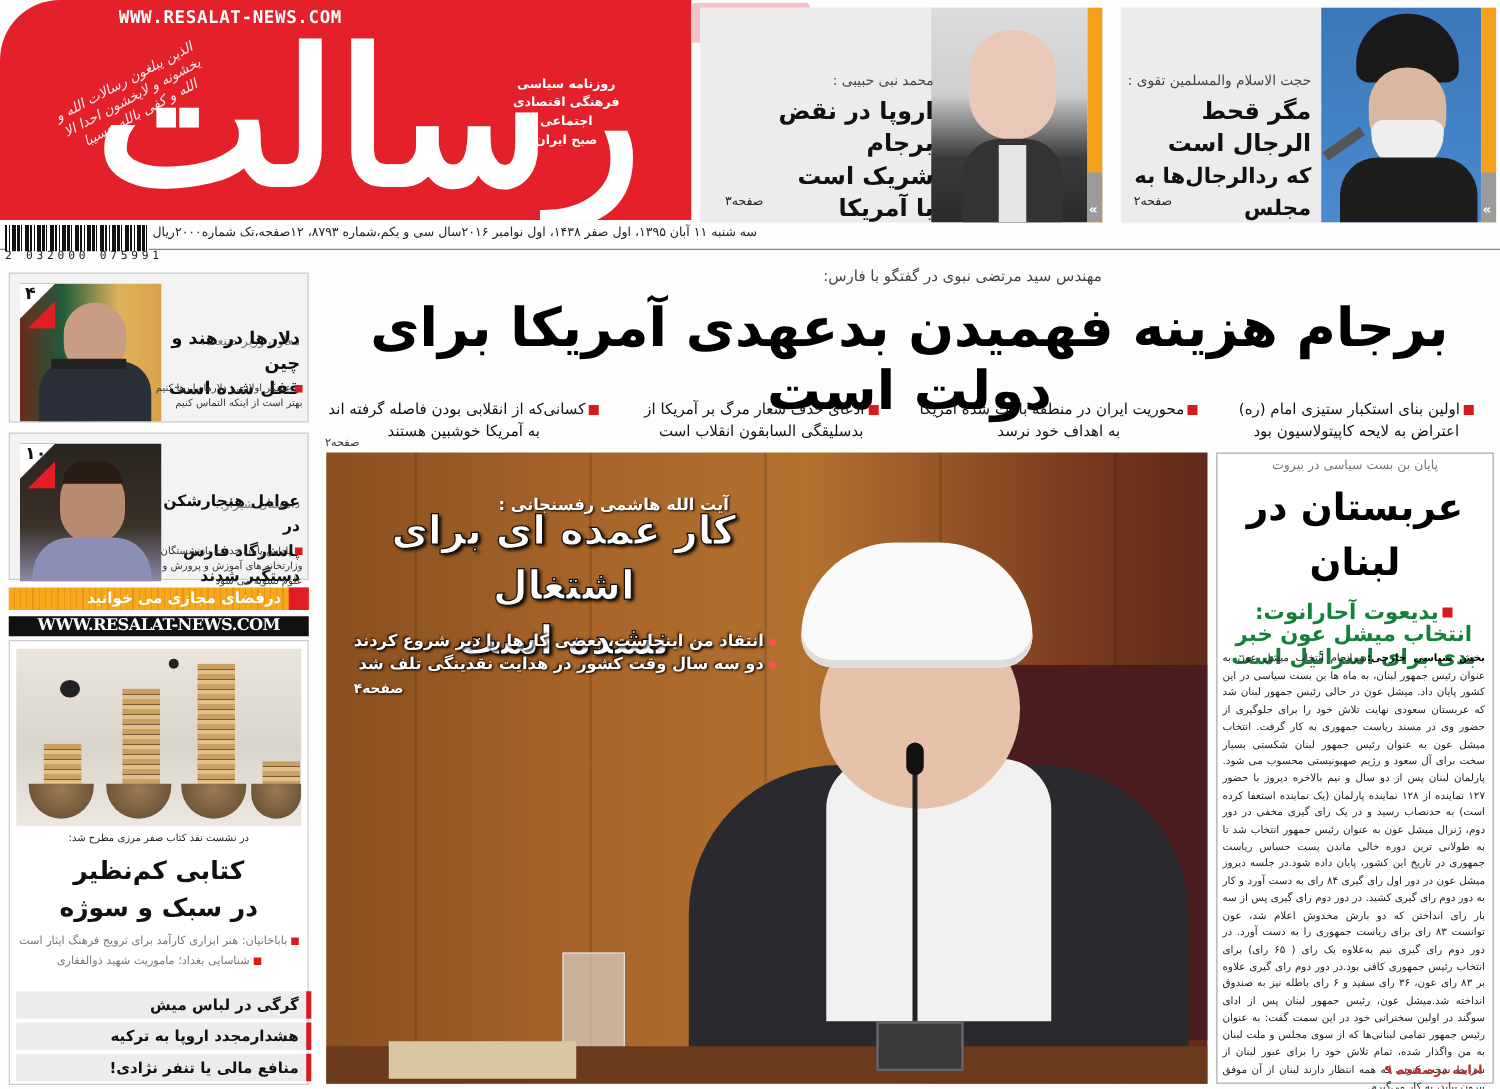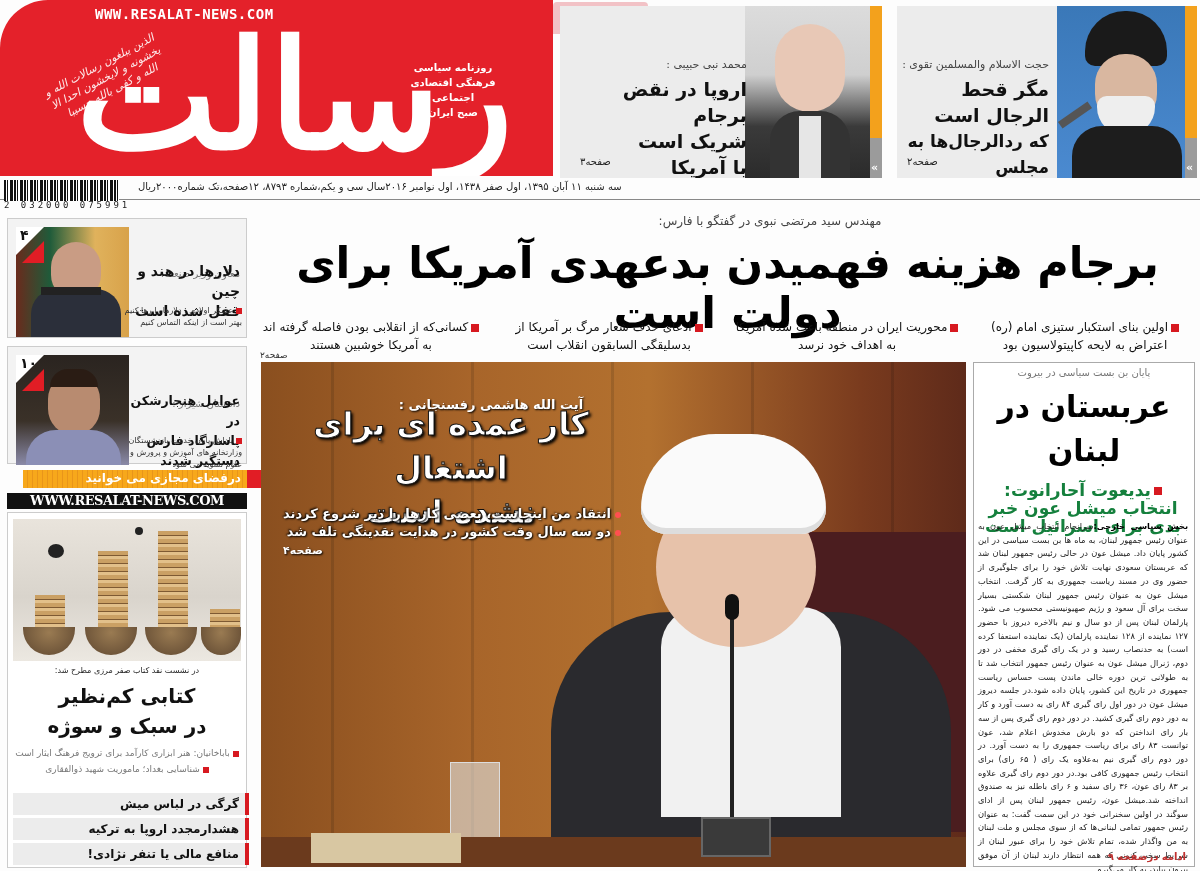--- a/index.html
+++ b/index.html
@@ -27,42 +27,42 @@
   .teaser .title { position: absolute; color: #111; font-size: 19px; font-weight: bold; line-height: 26px; text-align: right; }
   .teaser .page { position: absolute; font-size: 10px; color: #222; }
 
   .t1 { left: 560px; width: 322px; }
   .t2 { left: 897px; width: 300px; }
 
   
   .dateline-bar { left: 0; top: 178px; width: 1200px; height: 22px; border-bottom: 1px solid #888; }
   .barcode { left: 4px; top: 180px; width: 115px; height: 21px; background: repeating-linear-gradient(90deg, #111 0 2px, #fff 2px 3px, #111 3px 4px, #fff 4px 6px, #111 6px 9px, #fff 9px 10px); }
   .barcode-num { left: 4px; top: 200px; font-family: "DejaVu Sans Mono", monospace; font-size: 9px; letter-spacing: 3px; color: #222; }
-  .dateline { left: 122px; top: 181px; width: 700px; font-size: 10px; color: #222; direction: rtl; text-align: left; margin-left: 16px; }
+  .dateline { left: 122px; top: 181px; width: 700px; font-size: 10px; color: #222; direction: rtl; text-align: left; }
 
   
   .lead-kicker { left: 560px; top: 214px; width: 420px; text-align: center; font-size: 12px; color: #444; direction: rtl; }
   .lead-title { left: 255px; top: 238px; width: 945px; text-align: center; font-size: 43px; font-weight: 900; color: #000; direction: rtl; letter-spacing: -1px; font-family: "DejaVu Sans", sans-serif; }
 
   .subheads { left: 255px; top: 318px; width: 945px; height: 42px; }
   .subhead { position: absolute; top: 0; width: 230px; font-size: 12px; line-height: 18px; text-align: center; direction: rtl; color: #111; }
   .bullet { display: inline-block; width: 8px; height: 8px; background: #d71920; margin-left: 3px; vertical-align: middle; }
   .page-ref-small { left: 260px; top: 350px; font-size: 9px; color: #333; }
 
   
   .lc-box { left: 7px; width: 240px; border: 1px solid #ccc; background: #f3f3f3; }
   .lc-box .photo { position: absolute; left: 8px; top: 8px; width: 113px; height: 110px; }
   .lc-box .num { position: absolute; left: 8px; top: 8px; width: 28px; height: 28px; clip-path: polygon(0 0, 100% 0, 0 100%); background: #fff; }
   .lc-box .num span { position: absolute; left: 4px; top: 0; font-size: 14px; font-weight: bold; color: #111; }
   .lc-box .redtri { position: absolute; left: 14px; top: 22px; width: 22px; height: 22px; background: #e11d25; clip-path: polygon(100% 0, 100% 100%, 0 100%); }
   .lc-box .kicker { position: absolute; right: 6px; font-size: 10px; color: #777; text-align: right; direction: rtl; margin-top: 23px; }
   .lc-box .title { position: absolute; right: 6px; font-size: 14px; font-weight: bold; line-height: 20px; text-align: right; direction: rtl; width: 115px; }
   .lc-box .note { position: absolute; right: 4px; width: 122px; font-size: 8px; line-height: 12px; text-align: right; direction: rtl; color: #333; }
 
-  .cyber-banner { left: 7px; top: 470px; width: 240px; height: 18px; background: repeating-linear-gradient(90deg, #f7a81b 0 4px, #e9951a 4px 5px); margin-left: 16px; }
+  .cyber-banner { left: 7px; top: 470px; width: 240px; height: 18px; background: repeating-linear-gradient(90deg, #f7a81b 0 4px, #e9951a 4px 5px); }
   .cyber-banner .red { position: absolute; right: 0; top: 0; width: 16px; height: 18px; background: #e11d25; }
   .cyber-banner span { position: absolute; right: 22px; top: 1px; color: #fff; font-size: 12px; font-weight: bold; direction: rtl; }
   .cyber-url { left: 7px; top: 493px; width: 240px; height: 16px; background: #111; color: #fff; font-family: "DejaVu Serif", serif; font-weight: bold; font-size: 13px; text-align: center; line-height: 16px; letter-spacing: -0.5px; }
 
   .book-box { left: 7px; top: 512px; width: 240px; height: 356px; border: 1px solid #ccc; background: #fff; }
   .book-img { position: absolute; left: 5px; top: 6px; width: 228px; height: 142px; background: linear-gradient(180deg, #e9e4dc 0%, #d9d4cc 55%, #ece8e1 100%); overflow: hidden; }
   .bowl { position: absolute; bottom: 6px; width: 52px; height: 28px; background: radial-gradient(ellipse at 50% 20%, #9a7b52, #5d4630); border-radius: 0 0 26px 26px; }
   .stack { position: absolute; width: 30px; background: repeating-linear-gradient(180deg, #caa064 0 4px, #7e5a33 4px 5px, #e2c08a 5px 8px); }
   .inkblot { position: absolute; width: 12px; height: 12px; border-radius: 50%; background: #222; }
   .book-kicker { position: absolute; left: 5px; top: 153px; width: 228px; text-align: center; font-size: 8px; color: #222; direction: rtl; }

